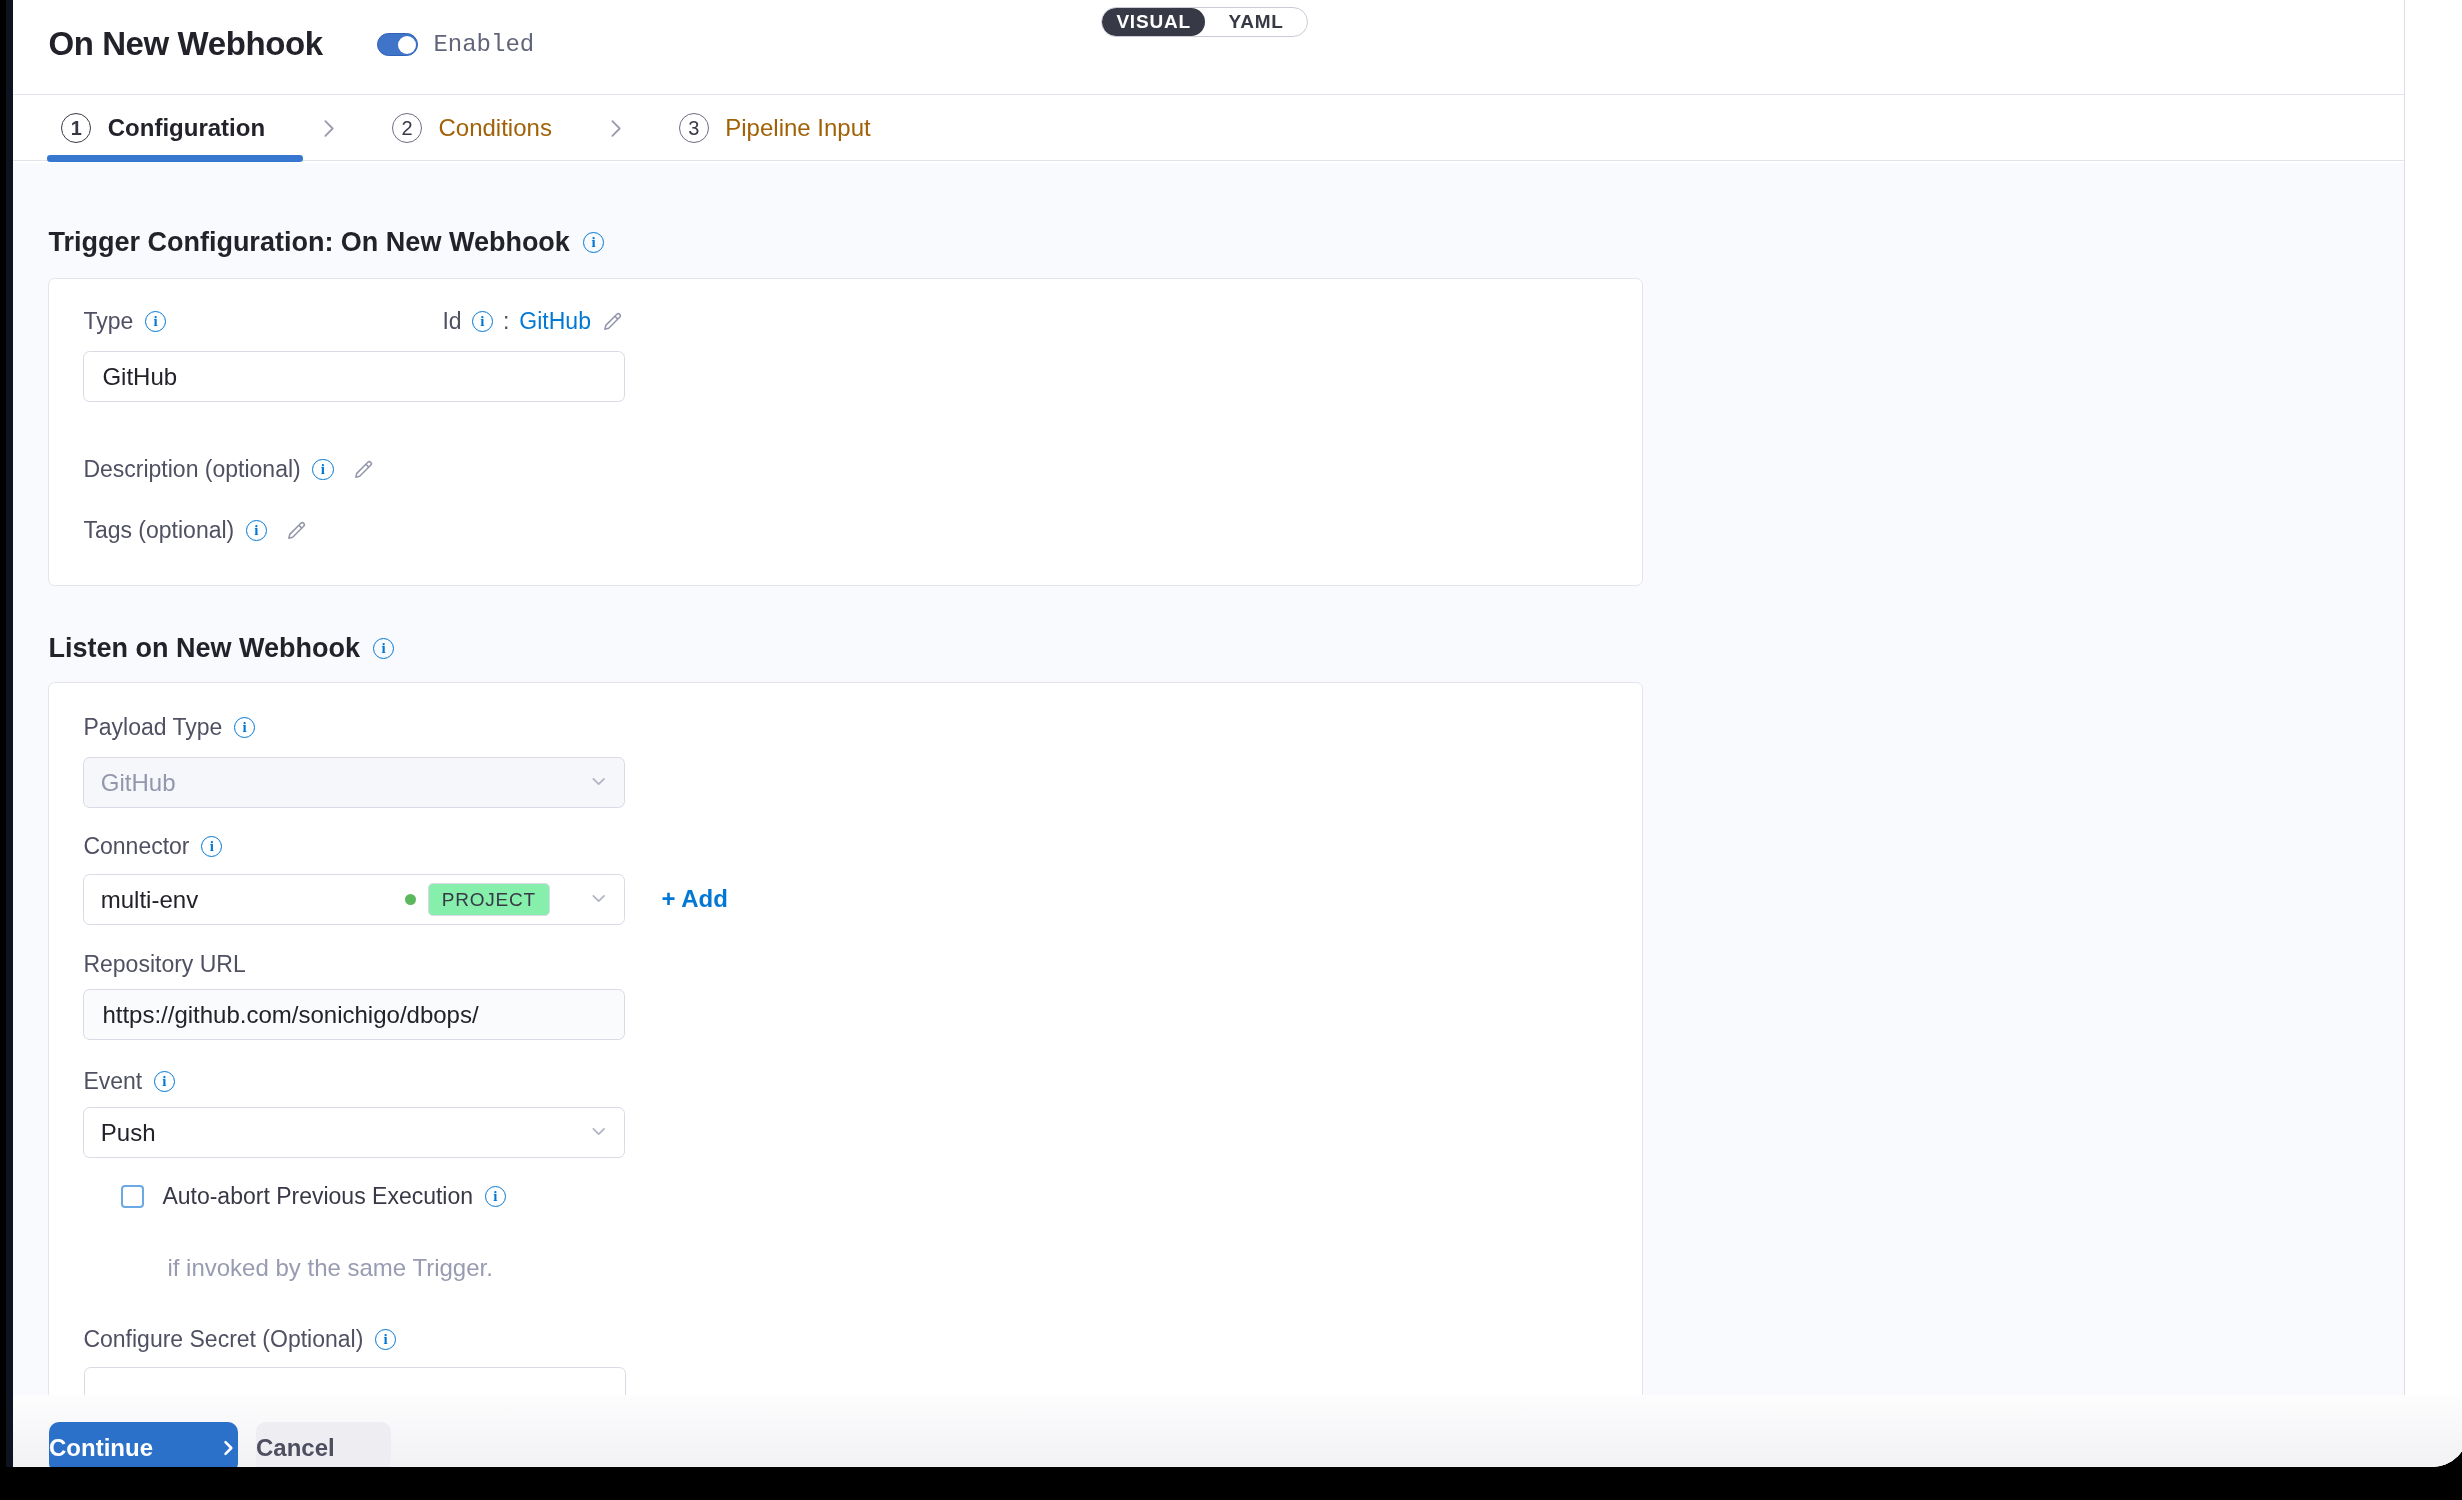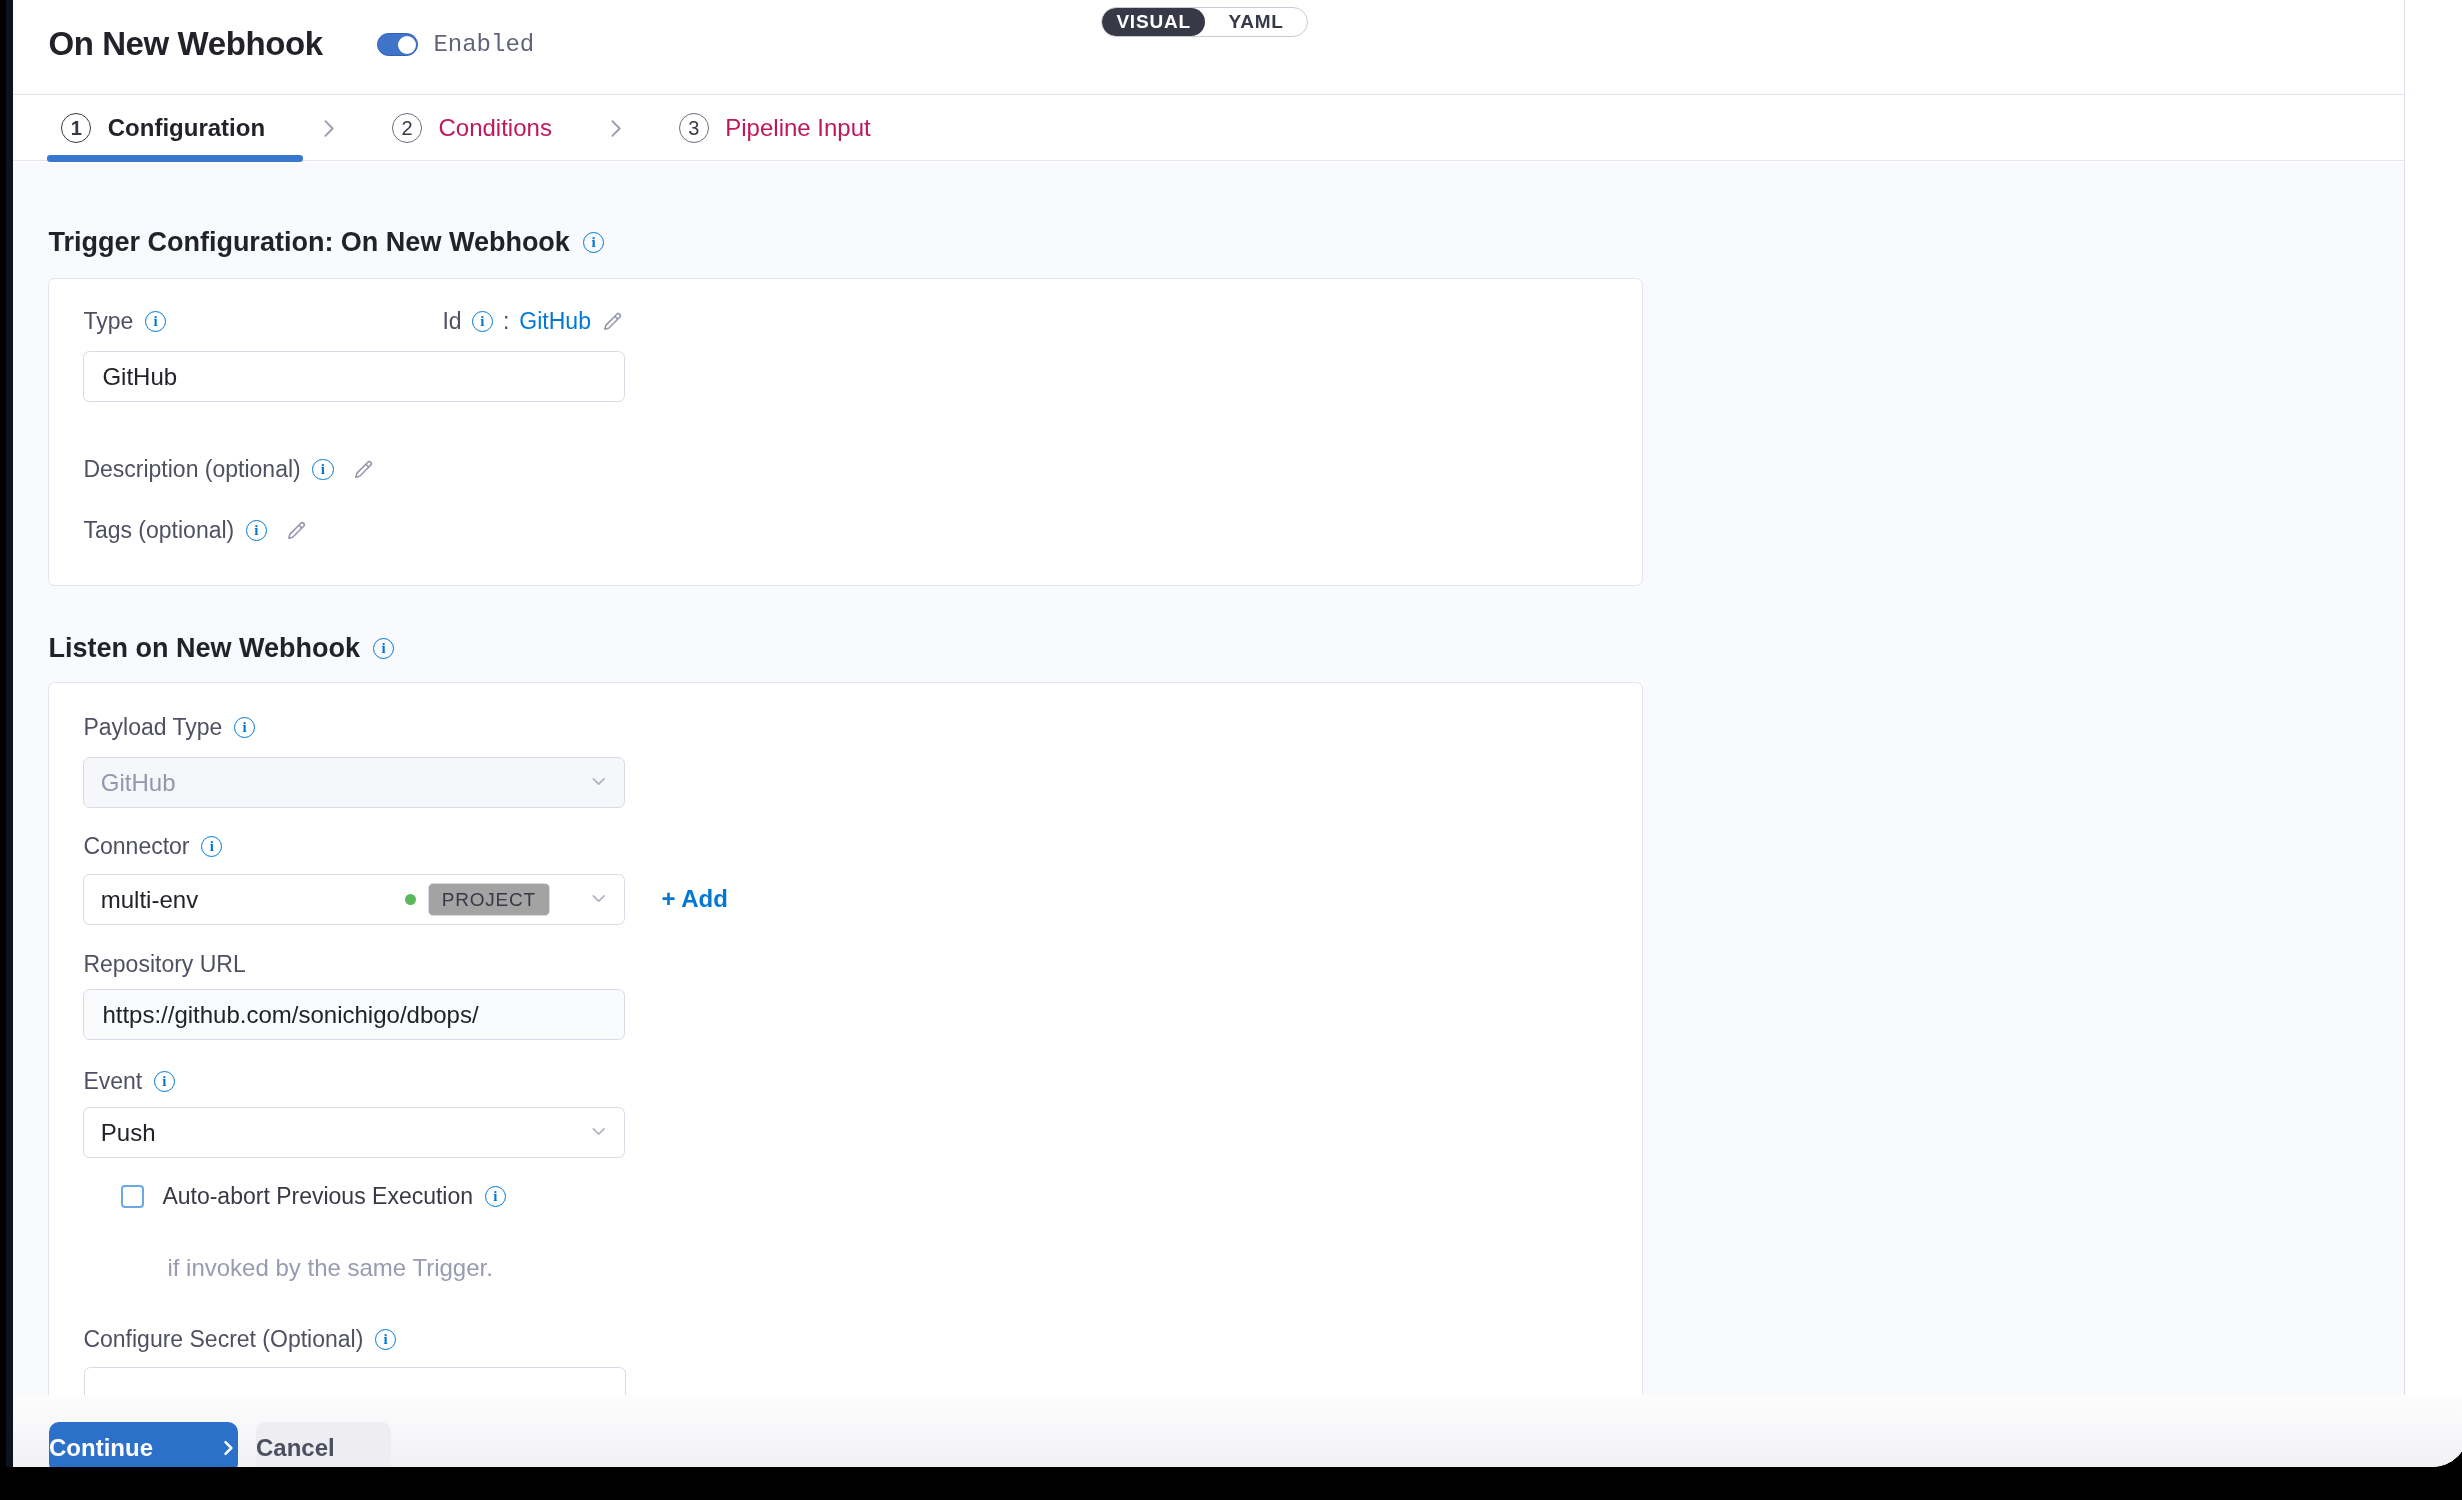--- a/index.html
+++ b/index.html
@@ -28,21 +28,21 @@
   .mode-seg { flex:1; display:flex; align-items:center; justify-content:center; font-size:19px; font-weight:700;
               letter-spacing:0.8px; color:#383946; cursor:pointer; }
   .mode-seg.active { background:#383946; color:#fff; border-radius:15px; }
 
   
   .stepper { position:absolute; left:7.4px; top:96px; width:2391px; height:65px; background:#fff;
              border-bottom:1.6px solid #e2e3ec; display:flex; align-items:center; z-index:3; }
   .step { display:flex; align-items:center; gap:16.4px; cursor:pointer; }
   .step-circle { width:30px; height:30px; border-radius:50%; border:1.6px solid #6b6d85; color:#383946;
                  display:flex; align-items:center; justify-content:center; font-size:20px; }
-  .step-label { font-size:24px; color:#be185d; }
+  .step-label { font-size:24px; color:#a16207; }
   .step.active .step-circle { border-color:#383946; font-weight:700; }
   .step.active .step-label { font-weight:700; color:#22222a; }
   .step-chevron { margin:0 51px; display:flex; align-items:center; }
   .active-underline { position:absolute; left:34px; bottom:-1.6px; width:256px; height:6.6px; background:#3877cf; border-radius:3.3px; }
 
   
   .body { position:absolute; left:7.4px; top:163px; width:2391px; height:1338px; background:#f9fafd; z-index:2; }
 
   .section-heading { position:absolute; display:flex; align-items:center; gap:13px;
                      font-size:27px; font-weight:700; color:#22222a; }
@@ -57,21 +57,21 @@
   .select-box { width:542px; height:51px; border:1.6px solid #d9dae5; border-radius:6.6px; background:#fff;
                 display:flex; align-items:center; padding:0 16.4px; cursor:pointer; position:relative; }
   .select-box .value { font-size:24px; color:#22222a; }
   .select-box.disabled { background:#f6f7fa; }
   .select-box.disabled .value { color:#9397ad; }
   .select-chevron { position:absolute; right:15px; top:50%; transform:translateY(-50%); }
 
   .id-row { display:flex; align-items:center; gap:10px; font-size:23px; color:#4f5162; }
   .id-link { color:#0278d5; cursor:pointer; }
 
-  .badge { background:#a3a3a3; border:1.6px solid #d9dae5; border-radius:5px; padding:4.1px 13px;
+  .badge { background:#86efac; border:1.6px solid #d9dae5; border-radius:5px; padding:4.1px 13px;
            font-size:19px; letter-spacing:0.8px; color:#383946; }
   .green-dot { width:11.5px; height:11.5px; border-radius:50%; background:#5cb85c; }
   .add-link { font-size:24px; font-weight:700; color:#0278d5; cursor:pointer; }
 
   .checkbox { width:23px; height:23px; border:2.5px solid #6aa9e4; border-radius:4.1px; background:#fff; cursor:pointer; }
   .help-text { font-size:24px; color:#989bb1; line-height:1.28; }
 
   .secret-box { position:absolute; left:35px; width:542px; height:90px; background:#fff;
                 border:1.6px solid #d9dae5; border-radius:6.6px; display:flex; align-items:center; gap:21.4px; padding:0 18px; }
   .secret-link { font-size:24px; font-weight:700; color:#0278d5; cursor:pointer; }

